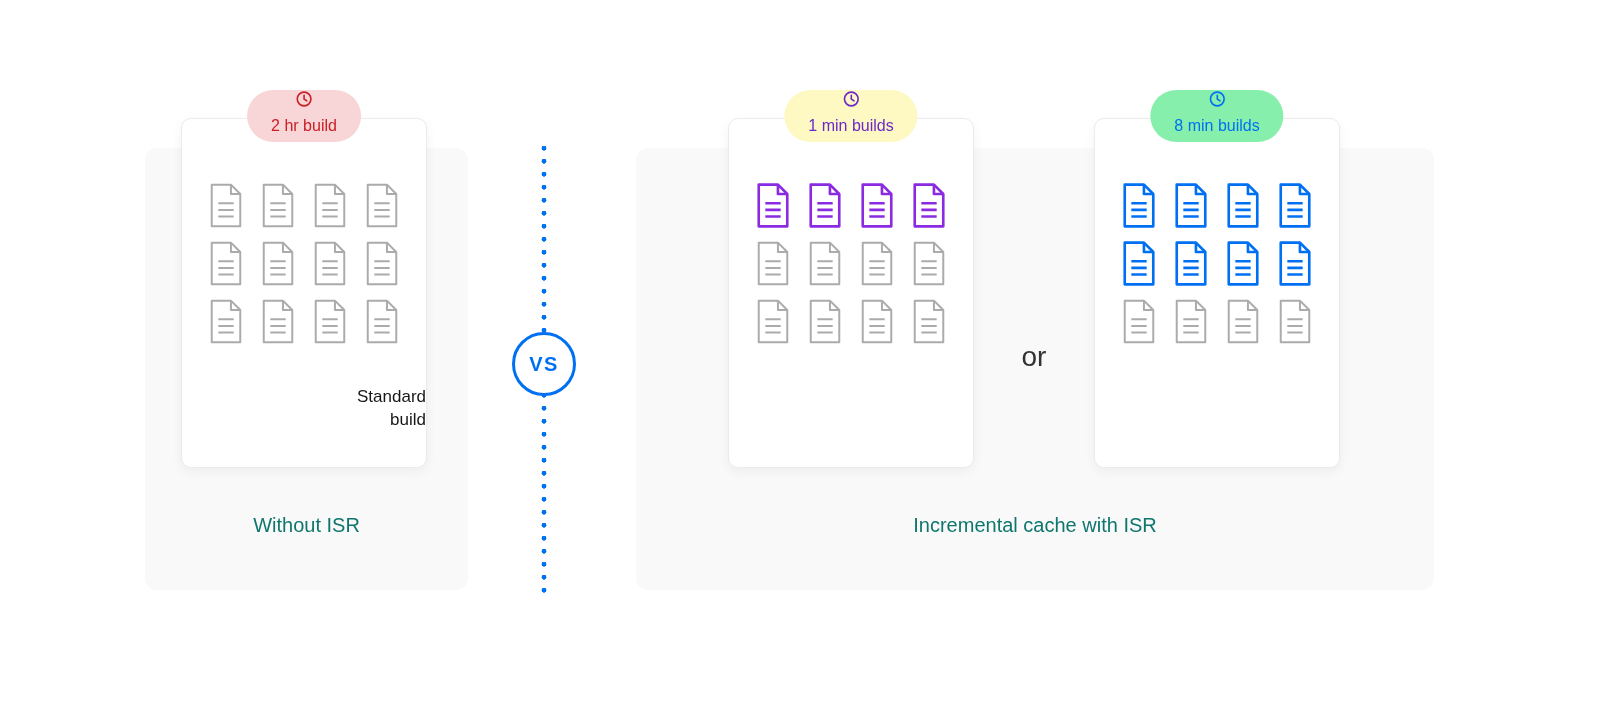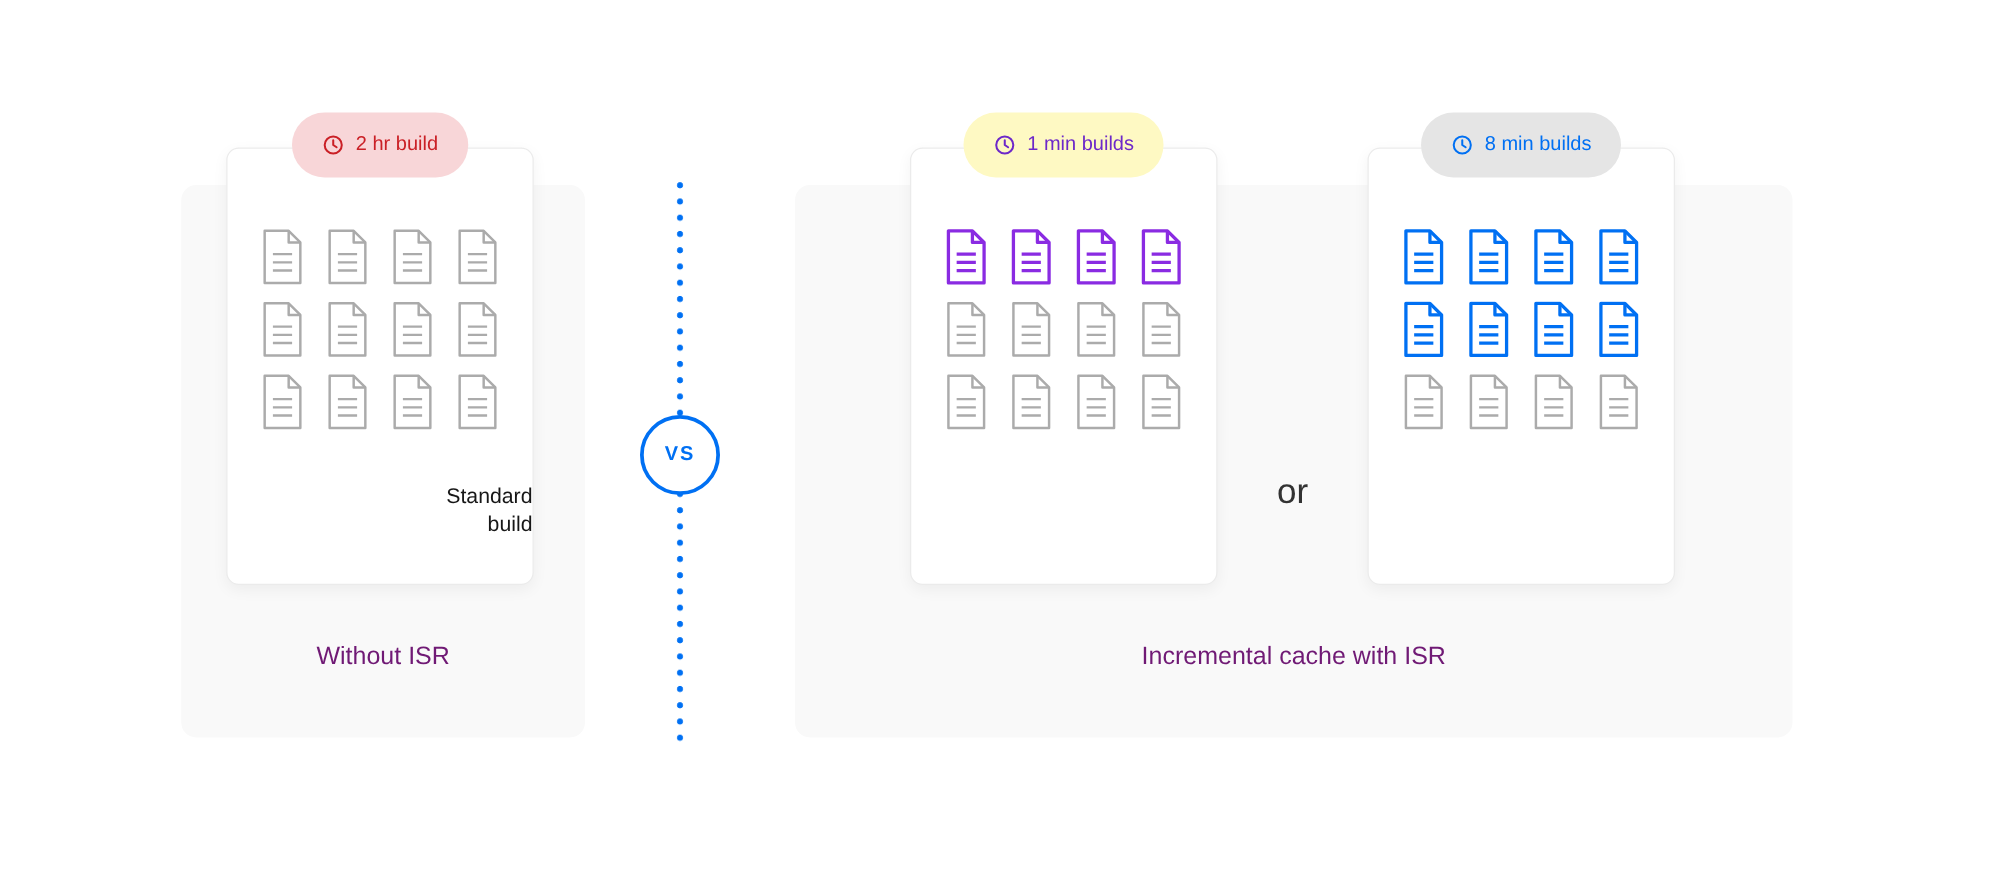--- a/index.html
+++ b/index.html
@@ -22,21 +22,21 @@
   }
   .panel-left  { left: 145px; top: 148px; width: 323px; height: 442px; }
   .panel-right { left: 636px; top: 148px; width: 798px; height: 442px; }
 
   .panel-label {
     position: absolute;
     left: 0; right: 0;
     top: 366px;
     text-align: center;
     font-size: 20px;
-    color: #701a75;
+    color: #0f766e;
   }
 
   
   .card {
     position: absolute;
     width: 246px;
     height: 350px;
     background: #ffffff;
     border: 1px solid #ebebeb;
     border-radius: 10px;
@@ -54,24 +54,25 @@
     transform: translateX(-50%);
     display: flex;
     align-items: center;
     gap: 9px;
     height: 52px;
     padding: 0 24px;
     border-radius: 26px;
     font-size: 16px;
     white-space: nowrap;
     z-index: 2;
+    flex-direction: column;
   }
   .badge-red    { background: #f8d6d8; color: #ca2026; }
   .badge-purple { background: #fef9c3; color: #6d28c9; }
-  .badge-blue   { background: #e5e5e5; color: #0070f3; }
+  .badge-blue   { background: #86efac; color: #0070f3; }
   .badge .clock svg { display: block; }
 
   
   .doc-grid {
     position: absolute;
     left: 0; right: 0;
     top: 64px;
     display: grid;
     grid-template-columns: repeat(4, 40px);
     gap: 13px 12px;
@@ -112,35 +113,34 @@
     top: 332px;
     width: 64px;
     height: 64px;
     border-radius: 50%;
     background: #ffffff;
     border: 3px solid #0070f3;
     color: #0070f3;
     display: flex;
     align-items: center;
     justify-content: center;
-    font-size: 16px;
+    font-size: 20px;
     font-weight: 700;
     letter-spacing: 1.5px;
     z-index: 3;
   }
 
   .or {
     position: absolute;
     left: 974px;
     top: 341px;
     width: 120px;
     text-align: center;
     font-size: 28px;
     color: #333333;
-    margin-top: 36px;
   }
 </style>
 </head>
 <body>
 
 <div class="stage">
 
   <div class="panel panel-left">
     <div class="panel-label">Without ISR</div>
   </div>

